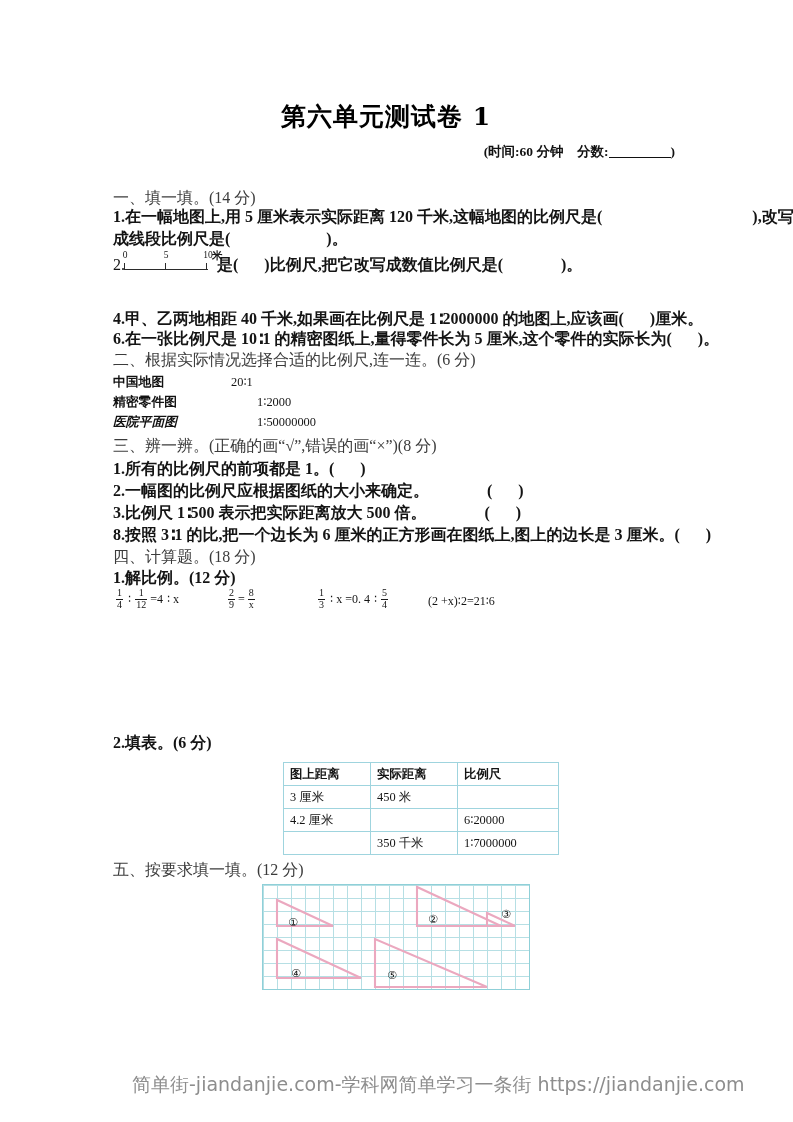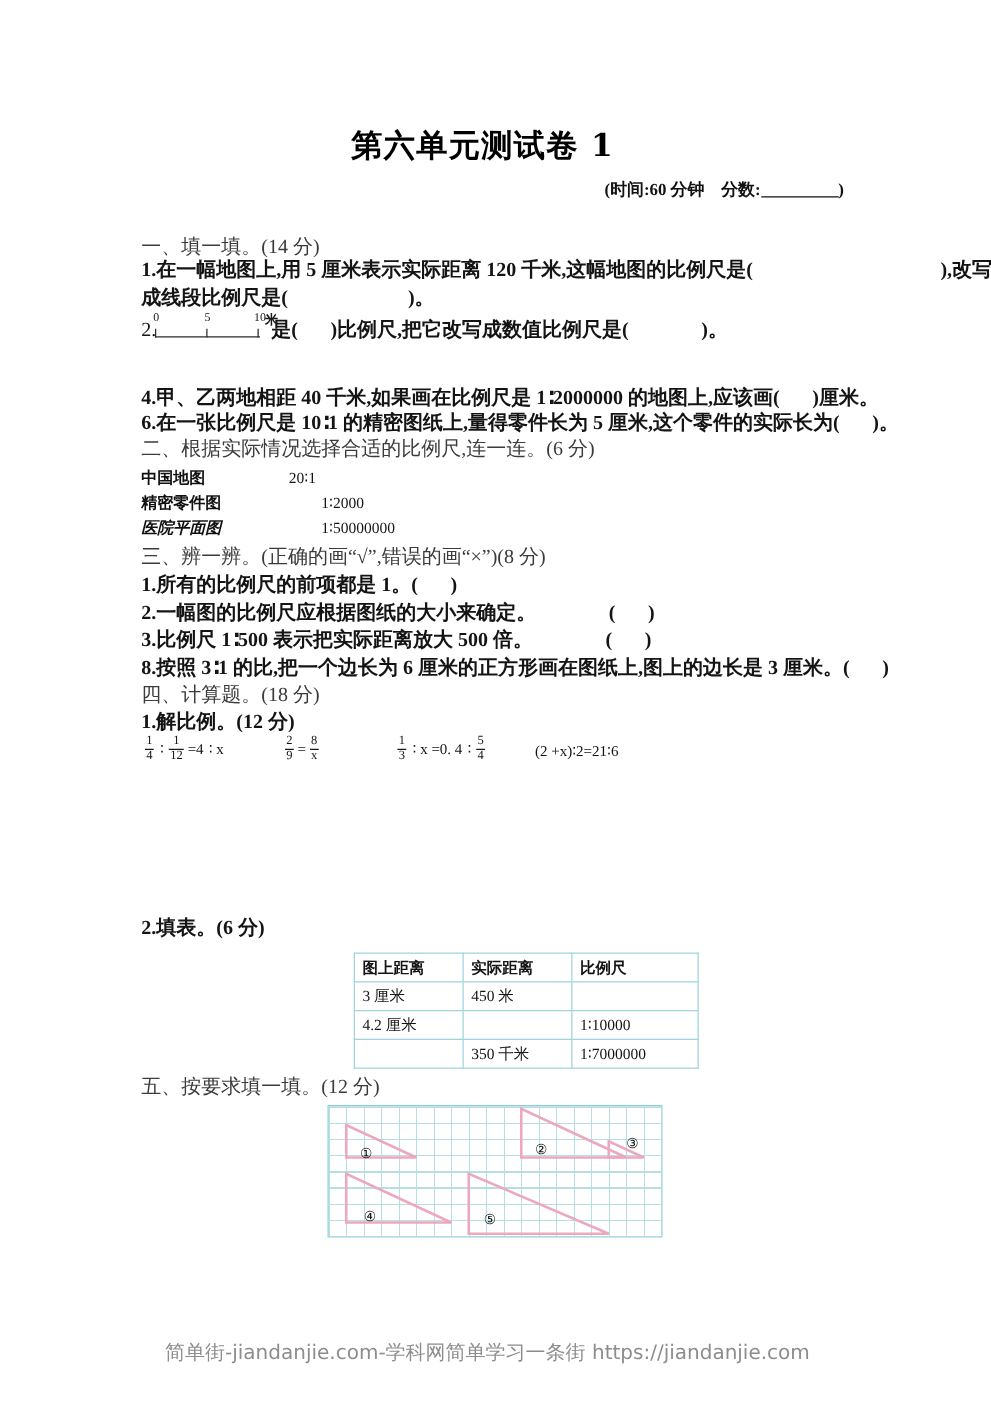--- a/index.html
+++ b/index.html
@@ -187,21 +187,21 @@
       repeating-linear-gradient(to right, #b6dfe4 0 1px, transparent 1px 14px),
       repeating-linear-gradient(to bottom, #b6dfe4 0 1px, transparent 1px 13px);
   }
   .gridfig svg { position: absolute; inset: 0; }
 
   
   .footer {
     position: absolute;
     left: 132px;
     top: 1072px;
-    font-size: 16px;
+    font-size: 19px;
     color: #8d8d8d;
     white-space: nowrap;
     font-family: "DejaVu Sans", "Liberation Sans", sans-serif;
   }
 </style>
 </head>
 <body>
 
 <div class="page">
 
@@ -325,21 +325,21 @@
       <td class="h c2">比例尺</td>
     </tr>
     <tr>
       <td class="c0">3 厘米</td>
       <td class="c1">450 米</td>
       <td class="c2"></td>
     </tr>
     <tr>
       <td class="c0">4.2 厘米</td>
       <td class="c1"></td>
-      <td class="c2">1∶10000</td>
+      <td class="c2">6∶20000</td>
     </tr>
     <tr>
       <td class="c0"></td>
       <td class="c1">350 千米</td>
       <td class="c2">1∶7000000</td>
     </tr>
   </tbody>
     </table>
 
   <div class="body-text sec-head" style="top:862px;">五、按要求填一填。(12 分)</div>

